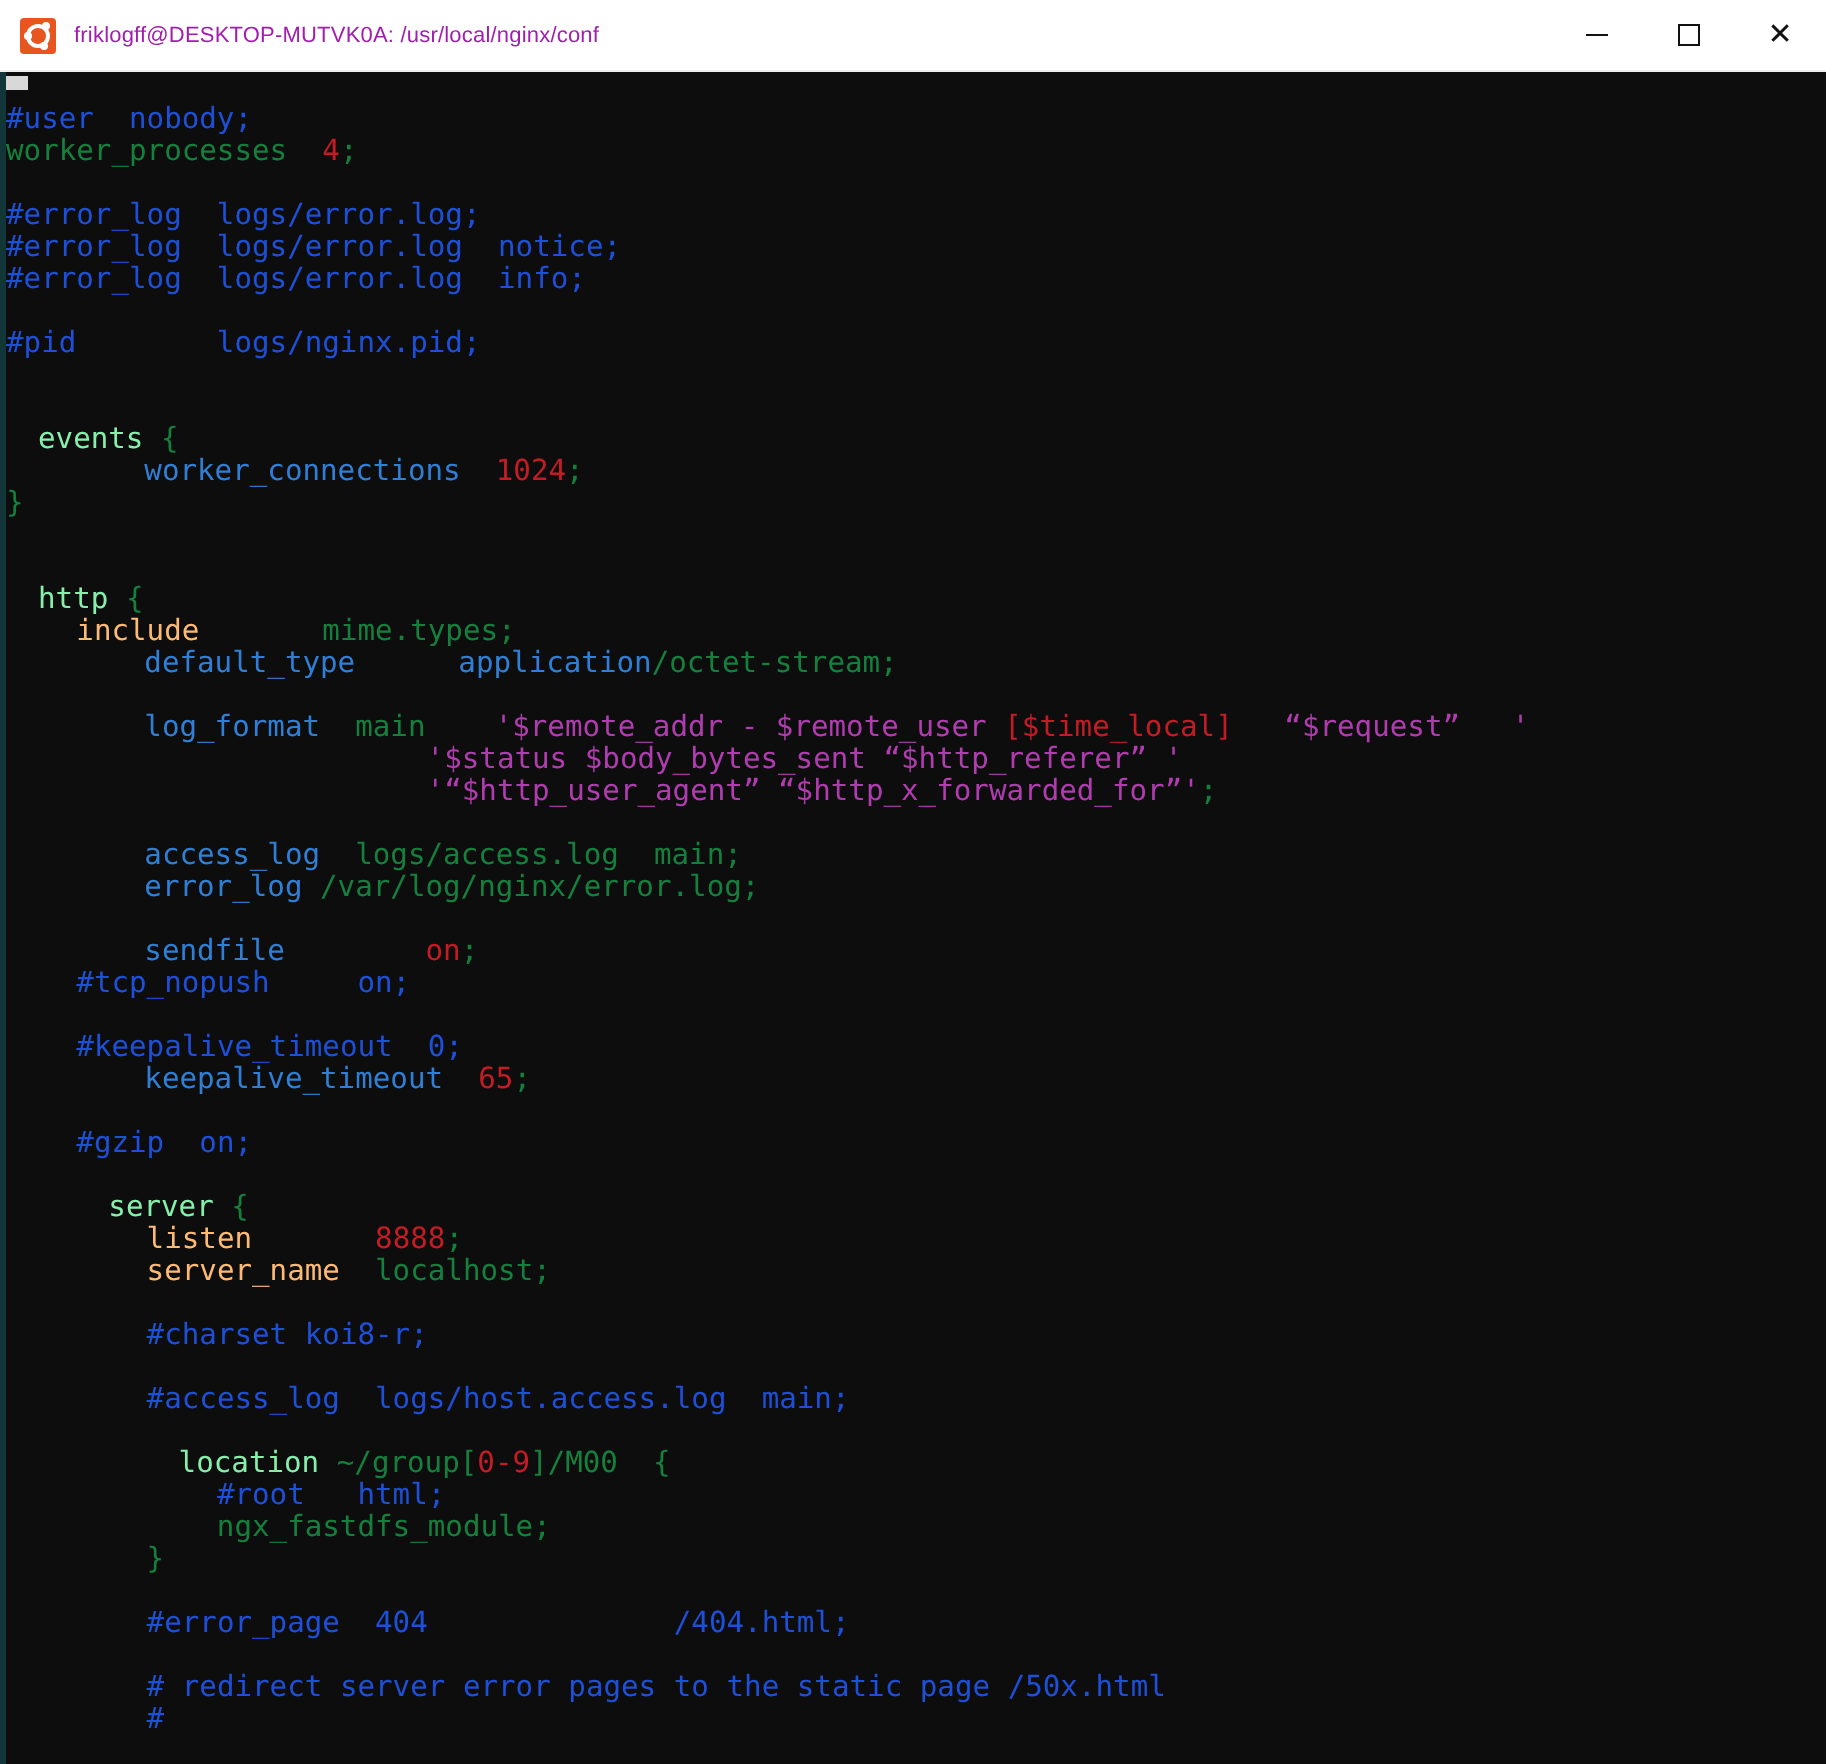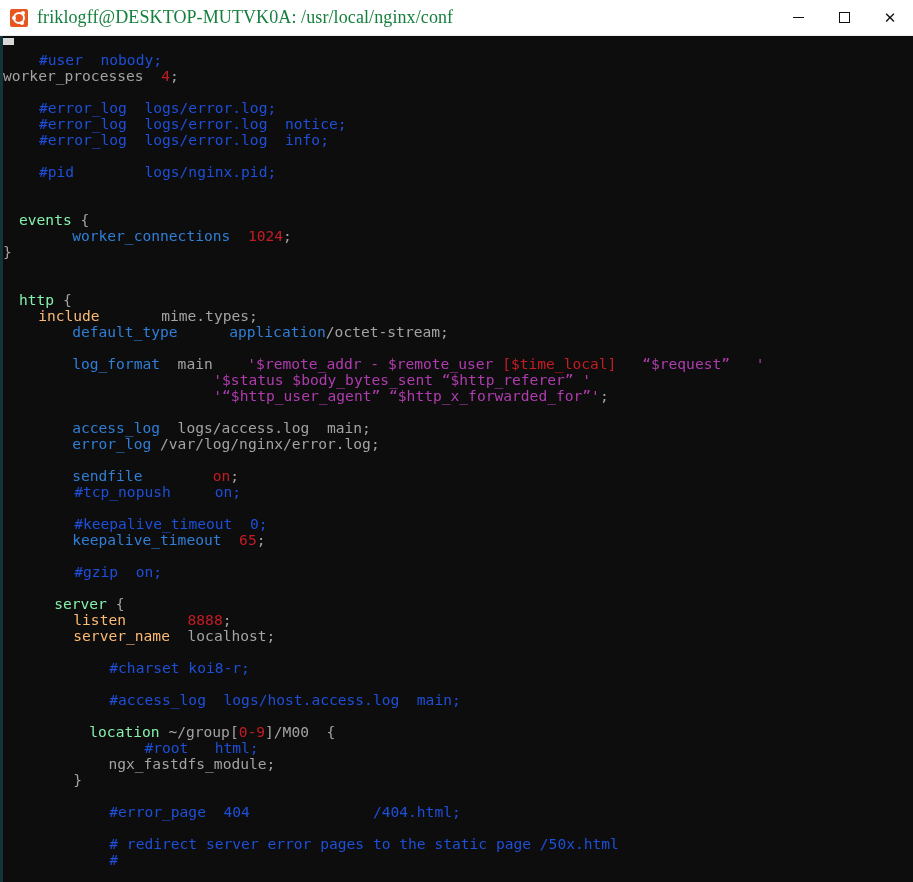--- a/index.html
+++ b/index.html
@@ -34,23 +34,23 @@
     border-radius: 50%;
   }
   #app-icon .d1, #app-icon .d2, #app-icon .d3 {
     position: absolute; width: 4px; height: 4px;
     background: #ffffff; border-radius: 50%;
   }
   #app-icon .d1 { left: 11px; top: 2px; }
   #app-icon .d2 { left: 2px; top: 7px; }
   #app-icon .d3 { left: 10px; top: 12px; }
   #title-text {
-    font-family: Liberation Serif, serif;
-    font-size: 18px;
-    color: #15803d;
+    font-family: Liberation Sans, sans-serif;
+    font-size: 11px;
+    color: #a21caf;
     white-space: nowrap;
     letter-spacing: 0.1px;
   }
   #win-controls {
     margin-left: auto;
     display: flex; align-items: center; height: 36px;
   }
   .win-btn {
     width: 46px; height: 36px;
     display: flex; align-items: center; justify-content: center;
@@ -98,22 +98,22 @@
     width: 11px; height: 7px;
     background: #d8d8d8;
   }
   .line {
     height: 16px;
     padding-left: 3px;
     white-space: pre;
   }
 
   
-  .c-comment  { color: #1e4fd8; margin-left: 36px; }        
-  .c-white    { color: #a3a3a3; }        
+  .c-comment  { color: #1e4fd8; }        
+  .c-white    { color: #15803d; }        
   .c-number   { color: #c41c24; }        
   .c-ident    { color: #2f7fd6; margin-left: 34px; }        
   .c-keyword  { color: #86efac; padding-left: 16px; }        
   .c-stmt     { color: #fdba74; }        
   .c-string   { color: #b03cb0; margin-left: 17px; }        
   .c-special  { color: #c41c24; }
 </style>
 </head>
 <body>
 

